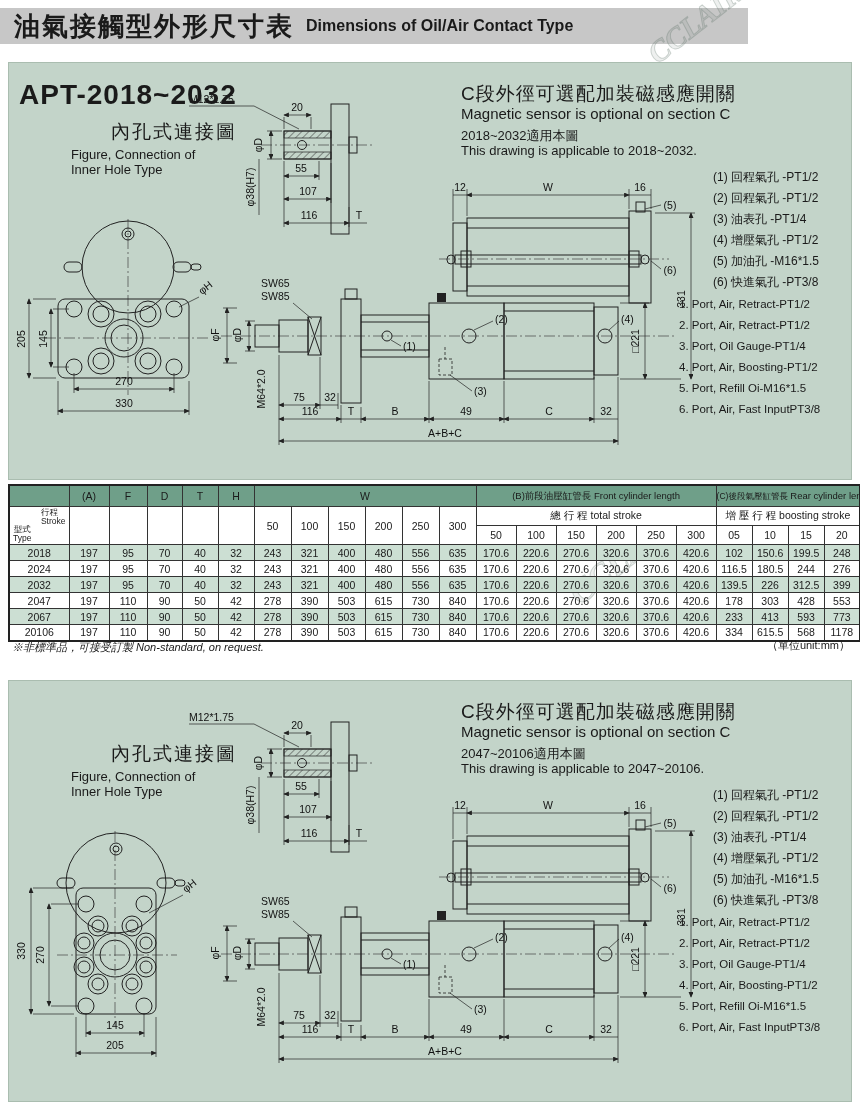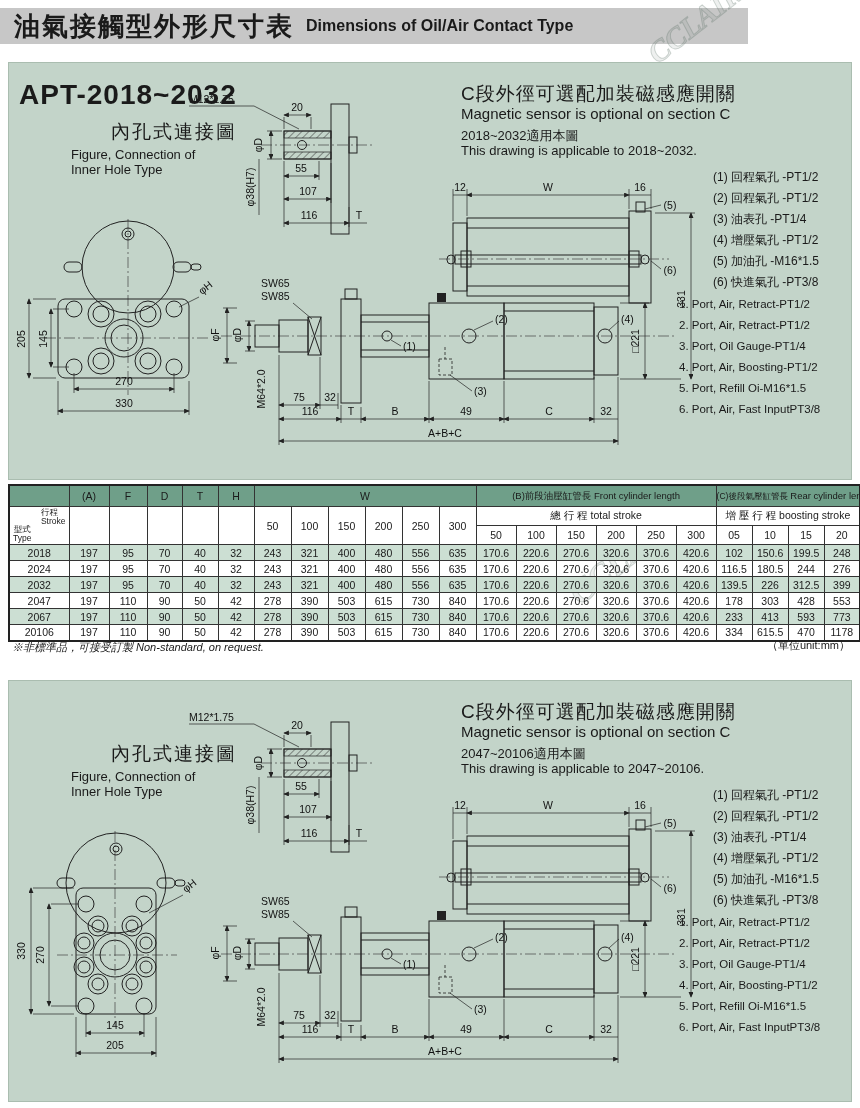--- a/index.html
+++ b/index.html
@@ -518,21 +518,21 @@
             <td>730</td>
             <td>840</td>
             <td>170.6</td>
             <td>220.6</td>
             <td>270.6</td>
             <td>320.6</td>
             <td>370.6</td>
             <td>420.6</td>
             <td>334</td>
             <td>615.5</td>
-            <td>470</td>
+            <td>568</td>
             <td>1178</td>
           </tr>
         </tbody>
     </table>
   </div>
   <div id="footnote">
     <span>※非標準品，可接受訂製</span>
     <span>Non-standard, on request.</span>
   </div>
   <div id="unit-note">（單位unit:mm）</div>

